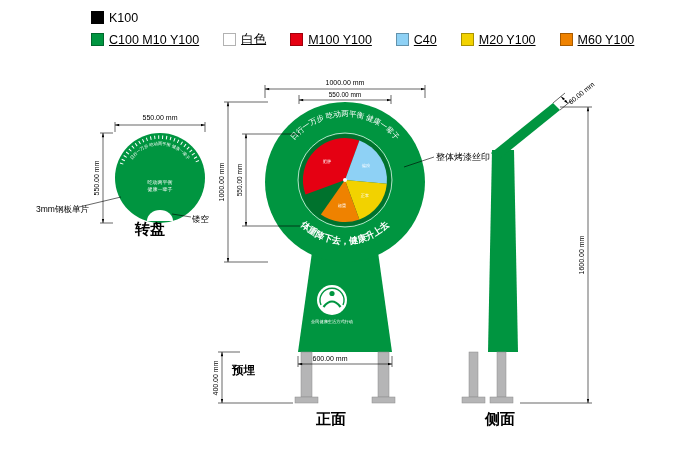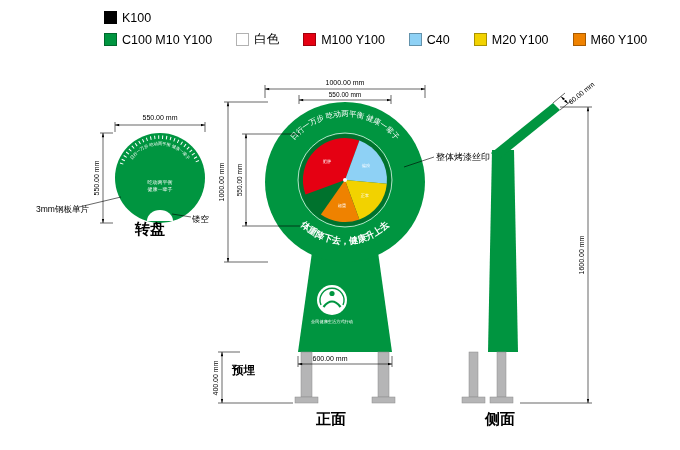--- a/index.html
+++ b/index.html
@@ -1,20 +1,20 @@
 <!DOCTYPE html>
 <html><head>
 <meta charset="utf-8">
 <style>
   html,body{margin:0;padding:0;background:#fff;}
   .stage{position:relative;width:680px;height:450px;background:#ffffff;overflow:hidden;
          font-family:"Liberation Sans",sans-serif;}
-  .legend{position:absolute;left:104px;top:10px;z-index:2;}
+  .legend{position:absolute;left:91px;top:10px;z-index:2;}
   .legend-row{display:flex;align-items:center;gap:24px;height:15px;}
-  .legend-row + .legend-row{margin-top:7px;}
+  .legend-row + .legend-row{margin-top:7px;text-decoration:underline;}
   .legend-item{display:flex;align-items:center;gap:5px;}
   .swatch{width:13px;height:13px;box-sizing:border-box;display:inline-block;border:1px solid rgba(0,0,0,0.30);}
   .legend-label{font-size:12.5px;color:#000;white-space:nowrap;}
   svg.drawing{position:absolute;left:0;top:0;}
   svg text{font-family:"Liberation Sans",sans-serif;fill:#000;}
   .dim{stroke:#000;stroke-width:0.6;fill:none;}
   .ext{stroke:#000;stroke-width:0.6;}
   .leader{stroke:#000;stroke-width:0.6;}
   .dimtext{font-size:7px;}
   .dimtext-sm{font-size:6.5px;}

